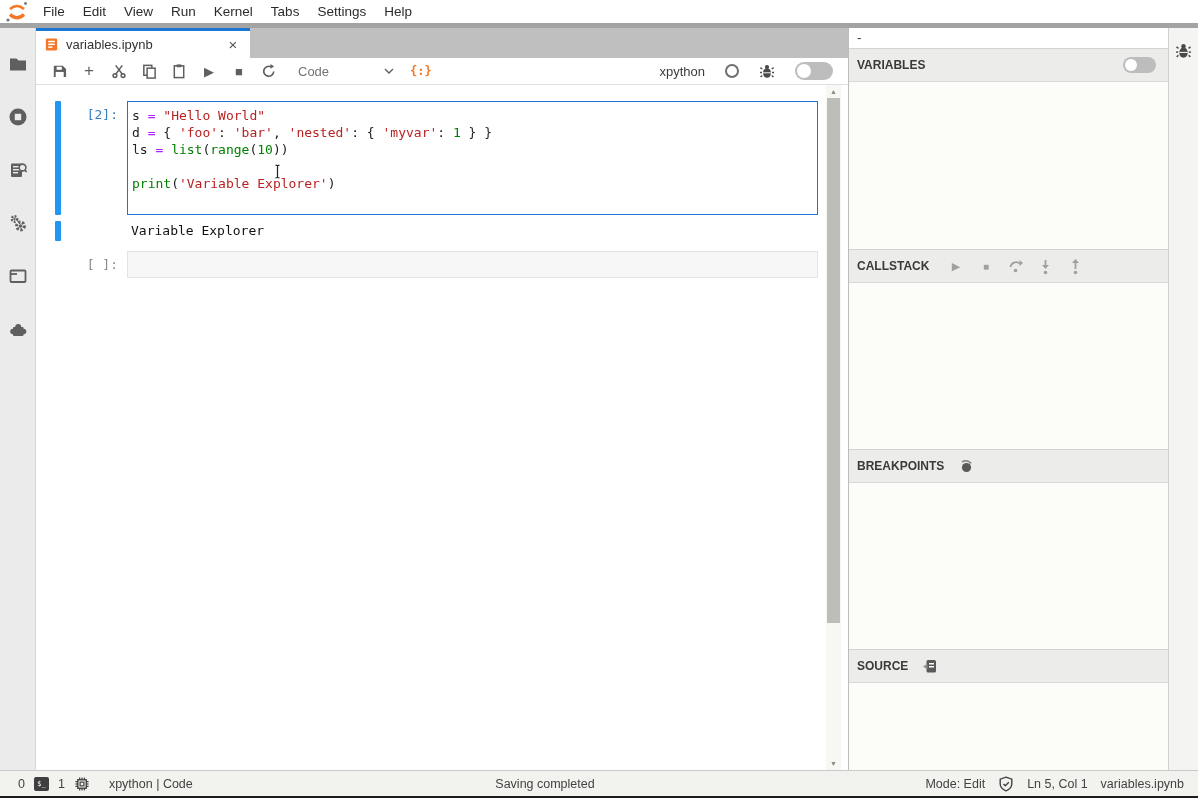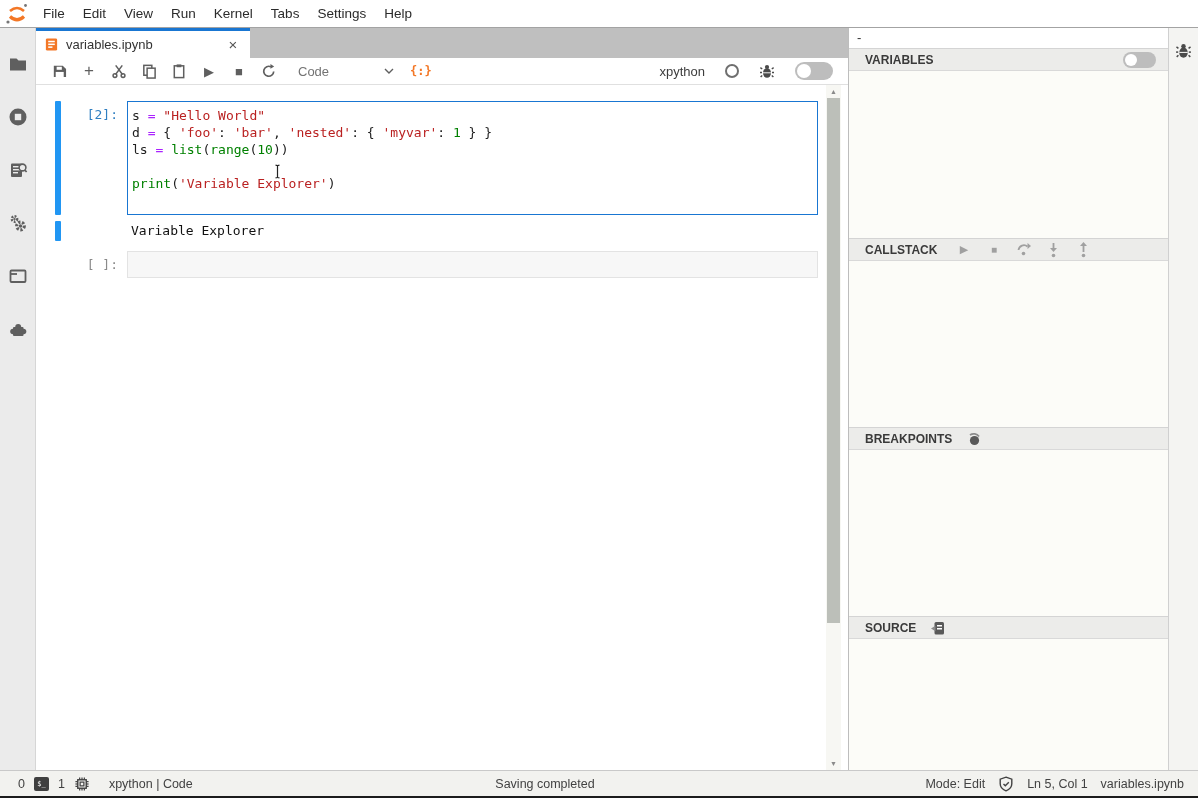--- a/index.html
+++ b/index.html
@@ -1,21 +1,21 @@
 <!DOCTYPE html>
 <html><head>
 <meta charset="utf-8">
 <style>
   * { margin:0; padding:0; box-sizing:border-box; }
   html,body { width:1198px; height:798px; overflow:hidden; }
   body { font-family:"Liberation Sans", sans-serif; background:#fff; color:#333; }
   #app { width:1198px; height:798px; display:flex; flex-direction:column; }
 
   
-  #menubar { height:28px; background:#fff; display:flex; align-items:center; border-bottom:1px solid #a3a3a3; flex:0 0 auto; }
+  #menubar { height:28px; background:#fff; display:flex; align-items:center; border-bottom:5px solid #a3a3a3; flex:0 0 auto; }
   #logo { width:34px; display:flex; justify-content:center; align-items:center; }
   .menu-item { padding:0 9px; font-size:13.5px; color:#2b2b2b; height:28px; line-height:28px; cursor:default; }
 
   
   #workspace { flex:1 1 auto; display:flex; min-height:0; }
 
   
   #left-strip { width:36px; background:#ebebeb; border-right:1px solid #d6d6d6; display:flex; flex-direction:column; align-items:center; padding-top:9px; }
   .strip-btn { width:36px; height:53px; display:flex; align-items:center; justify-content:center; }
 
@@ -63,21 +63,21 @@
 
   
   #nb-scrollbar { position:absolute; top:0; bottom:0; right:7px; width:15px; background:#f7f7f3; }
   .sb-arrow { position:absolute; left:0; width:15px; text-align:center; font-size:7px; color:#8a8a8a; }
   #sb-up { top:3px; } #sb-down { bottom:3px; }
   #sb-thumb { position:absolute; top:13px; left:1px; width:13px; height:525px; background:#bcbfb9; }
 
   
   #debugger { width:320px; border-left:1px solid #bdbdbd; display:flex; flex-direction:column; background:#fcfcf8; }
   #dbg-title { height:20px; background:#fff; font-size:13px; color:#333; padding:2px 0 0 8px; }
-  .sec-header { height:23px; background:#ececea; border-top:1px solid #d4d4d4; border-bottom:1px solid #d9d9d9; display:flex; align-items:center; padding-left:16px; }
+  .sec-header { height:34px; background:#ececea; border-top:1px solid #d4d4d4; border-bottom:1px solid #d9d9d9; display:flex; align-items:center; padding-left:8px; }
   .sec-label { font-size:12px; font-weight:bold; color:#3a3a3a; }
   .sec-body { background:#fcfcf8; }
   #vars-body { height:167px; } #stack-body { height:166px; } #bp-body { height:166px; } #src-body { flex:1; }
   #vars-toggle { margin-left:auto; margin-right:12px; }
   .stack-btns { display:flex; align-items:center; gap:13px; margin-left:18px; }
   .stack-btn { width:17px; height:17px; display:flex; align-items:center; justify-content:center; }
   .hdr-icon { margin-left:13px; display:flex; align-items:center; }
 
   
   #right-strip { width:30px; background:#f4f4f2; border-left:1px solid #d0d0d0; display:flex; flex-direction:column; align-items:center; padding-top:14px; }

